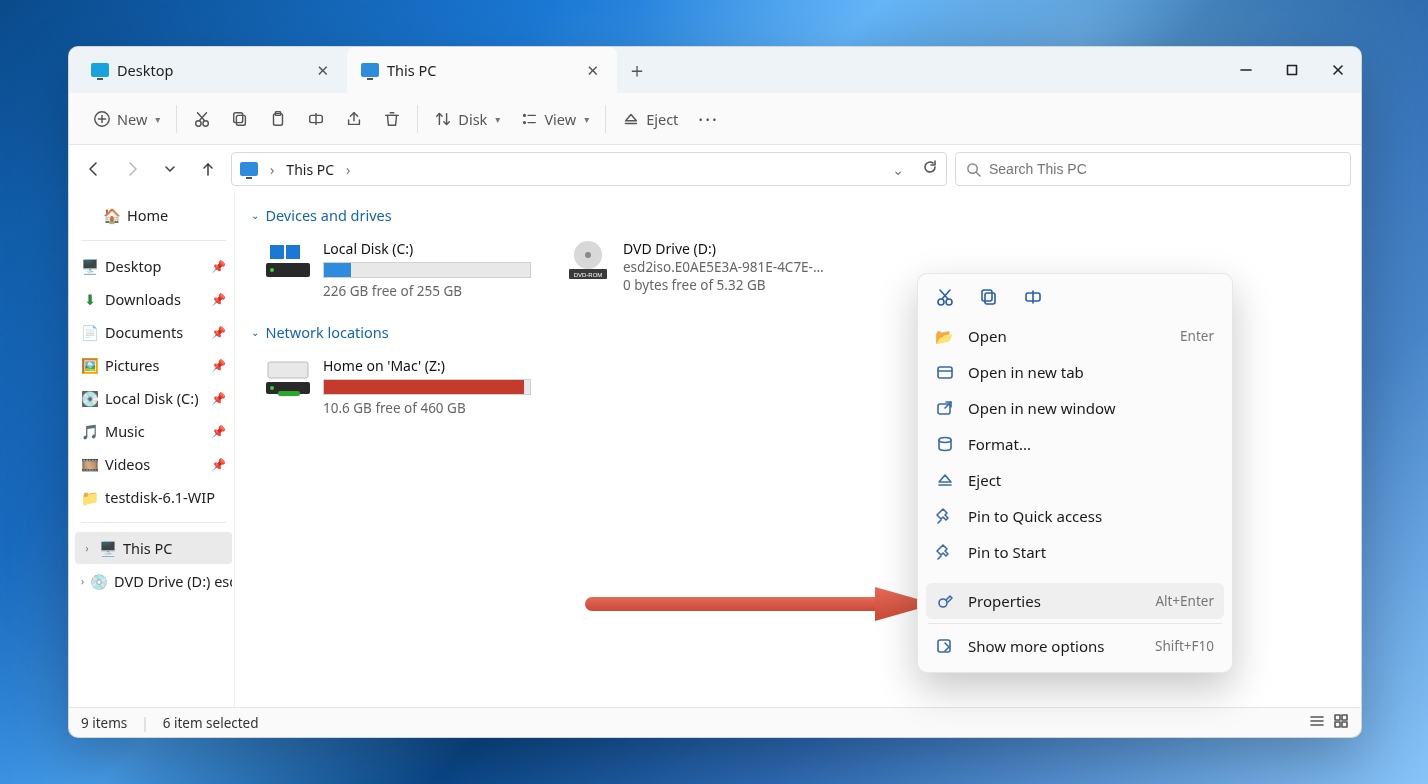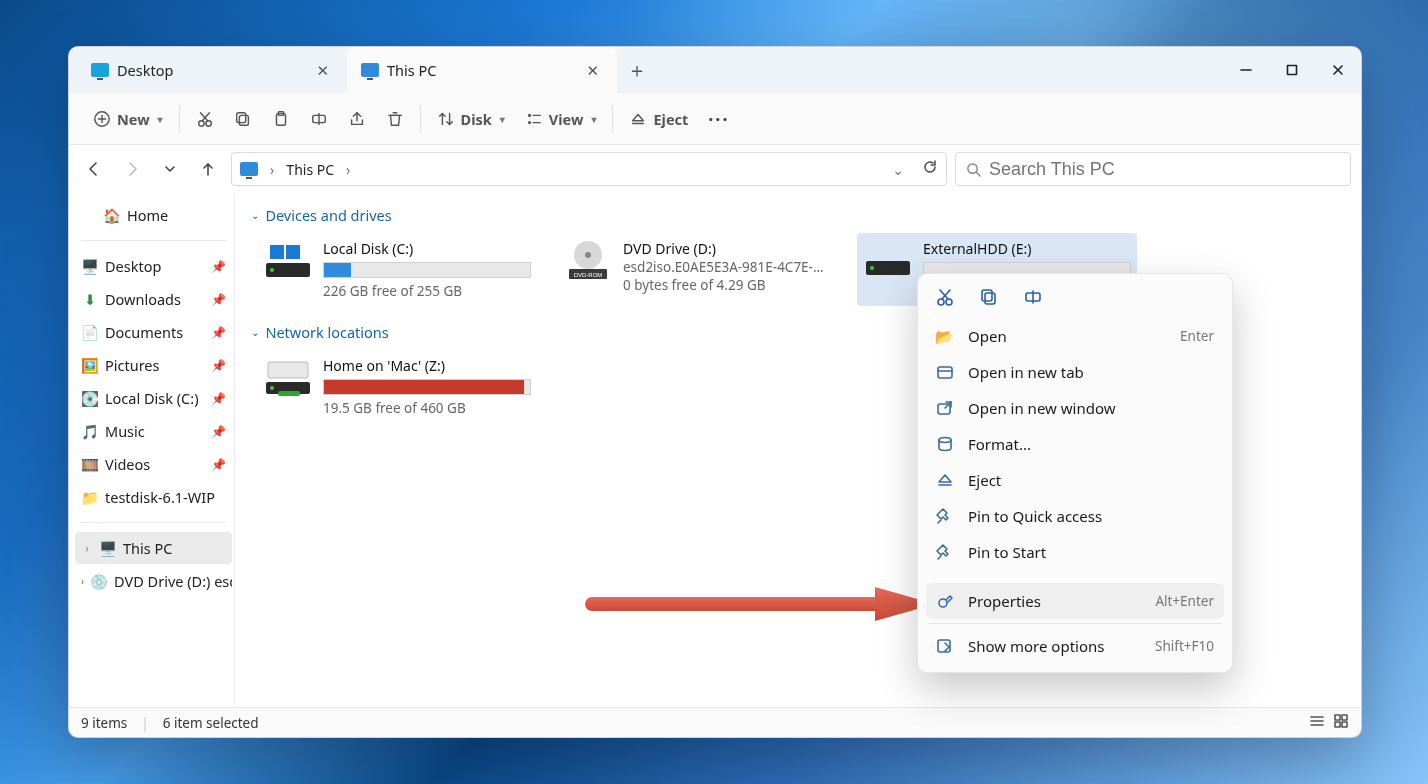--- a/index.html
+++ b/index.html
@@ -62,21 +62,20 @@
   width: 18px; height: 14px; border-radius: 2px; position: relative; display: inline-block;
 }
 .monitor-mini::after { content:''; position:absolute; bottom:-3px; left:6px; width:6px; height:2px; background:#555; }
 
 
 .toolbar {
   height: 52px; background: #fafafa;
   border-bottom: 1px solid #e6e6e6;
   display: flex; align-items: center; gap: 0;
   padding: 0 14px;
-  font-weight: bold;
 }
 .tb-btn {
   display: flex; align-items: center; gap: 6px;
   padding: 6px 10px; border-radius: 4px;
   color: #555; font-size: 14.5px;
 }
 .tb-btn svg, .tb-btn .ic { width: 18px; height: 18px; }
 .tb-sep { width: 1px; height: 28px; background: #e0e0e0; margin: 0 6px; }
 .tb-btn .chev { font-size: 10px; margin-left: 2px; color: #777; }
 
@@ -94,21 +93,21 @@
 }
 .addr .crumb { color: #222; }
 .addr .gt { color: #777; margin: 0 4px; }
 .addr .spacer { flex:1; }
 .searchbox {
   width: 396px; height: 34px;
   border: 1px solid #d9d9d9; border-radius: 4px;
   display: flex; align-items: center; gap: 8px; padding: 0 10px;
   color: #888;
 }
-.searchbox input { border: none; outline: none; flex: 1; font-size: 18px; color: #a21caf; background: transparent; }
+.searchbox input { border: none; outline: none; flex: 1; font-size: 14px; color: #a21caf; background: transparent; }
 
 
 .body { flex: 1; display: flex; background: #fff; min-height: 0; }
 .sidebar {
   width: 166px; border-right: 1px solid #eee;
   padding: 6px 2px 0 6px;
   display: flex; flex-direction: column; gap: 1px;
   overflow: hidden;
 }
 .sb-item {
@@ -448,36 +447,24 @@
             <svg width="50" height="44" viewBox="0 0 50 44">
                 <circle cx="25" cy="16" r="14" fill="#d8d8d8"></circle>
                 <circle cx="25" cy="16" r="3" fill="#888"></circle>
                 <rect x="6" y="30" width="38" height="10" rx="1" fill="#3a3a3a"></rect>
                 <text x="25" y="38" text-anchor="middle" fill="#fff" font-size="6" font-family="sans-serif">DVD-ROM</text>
               </svg>
           </div>
           <div class="dinfo">
             <div class="dname">DVD Drive (D:)</div>
             <div class="dsub">esd2iso.E0AE5E3A-981E-4C7E-83...</div>
-            <div class="freetxt">0 bytes free of 4.29 GB</div>
+            <div class="freetxt">0 bytes free of 5.32 GB</div>
           </div>
         </div>
 
-        <div class="drive selected">
-          <div class="dicon">
-            <svg width="48" height="40" viewBox="0 0 48 40">
-                <rect x="2" y="20" width="44" height="14" rx="2" fill="#2a2a2a"></rect>
-                <circle cx="8" cy="27" r="2" fill="#3bd13b"></circle>
-              </svg>
-          </div>
-          <div class="dinfo">
-            <div class="dname">ExternalHDD (E:)</div>
-            <div class="bar"></div>
-          </div>
-        </div>
       </div>
 
       <div class="section-header">
         <span class="car">⌄</span>
         <span>Network locations</span>
       </div>
       <div class="drive-grid">
         <div class="drive">
           <div class="dicon">
             <svg width="48" height="44" viewBox="0 0 48 44">
@@ -485,21 +472,21 @@
                 <rect x="2" y="26" width="44" height="12" rx="2" fill="#2a2a2a"></rect>
                 <circle cx="8" cy="32" r="2" fill="#3bd13b"></circle>
                 <rect x="14" y="35" width="22" height="5" rx="2" fill="#2aa82a"></rect>
               </svg>
           </div>
           <div class="dinfo">
             <div class="dname">Home on 'Mac' (Z:)</div>
             <div class="bar">
                 <div class="fill red" style="width:97%"></div>
               </div>
-            <div class="freetxt">19.5 GB free of 460 GB</div>
+            <div class="freetxt">10.6 GB free of 460 GB</div>
           </div>
         </div>
       </div>
     </div>
   </div>
 
   <div class="statusbar">
     <span>9 items</span>
     <span style="color:#ccc">|</span>
     <span>6 item selected</span>

